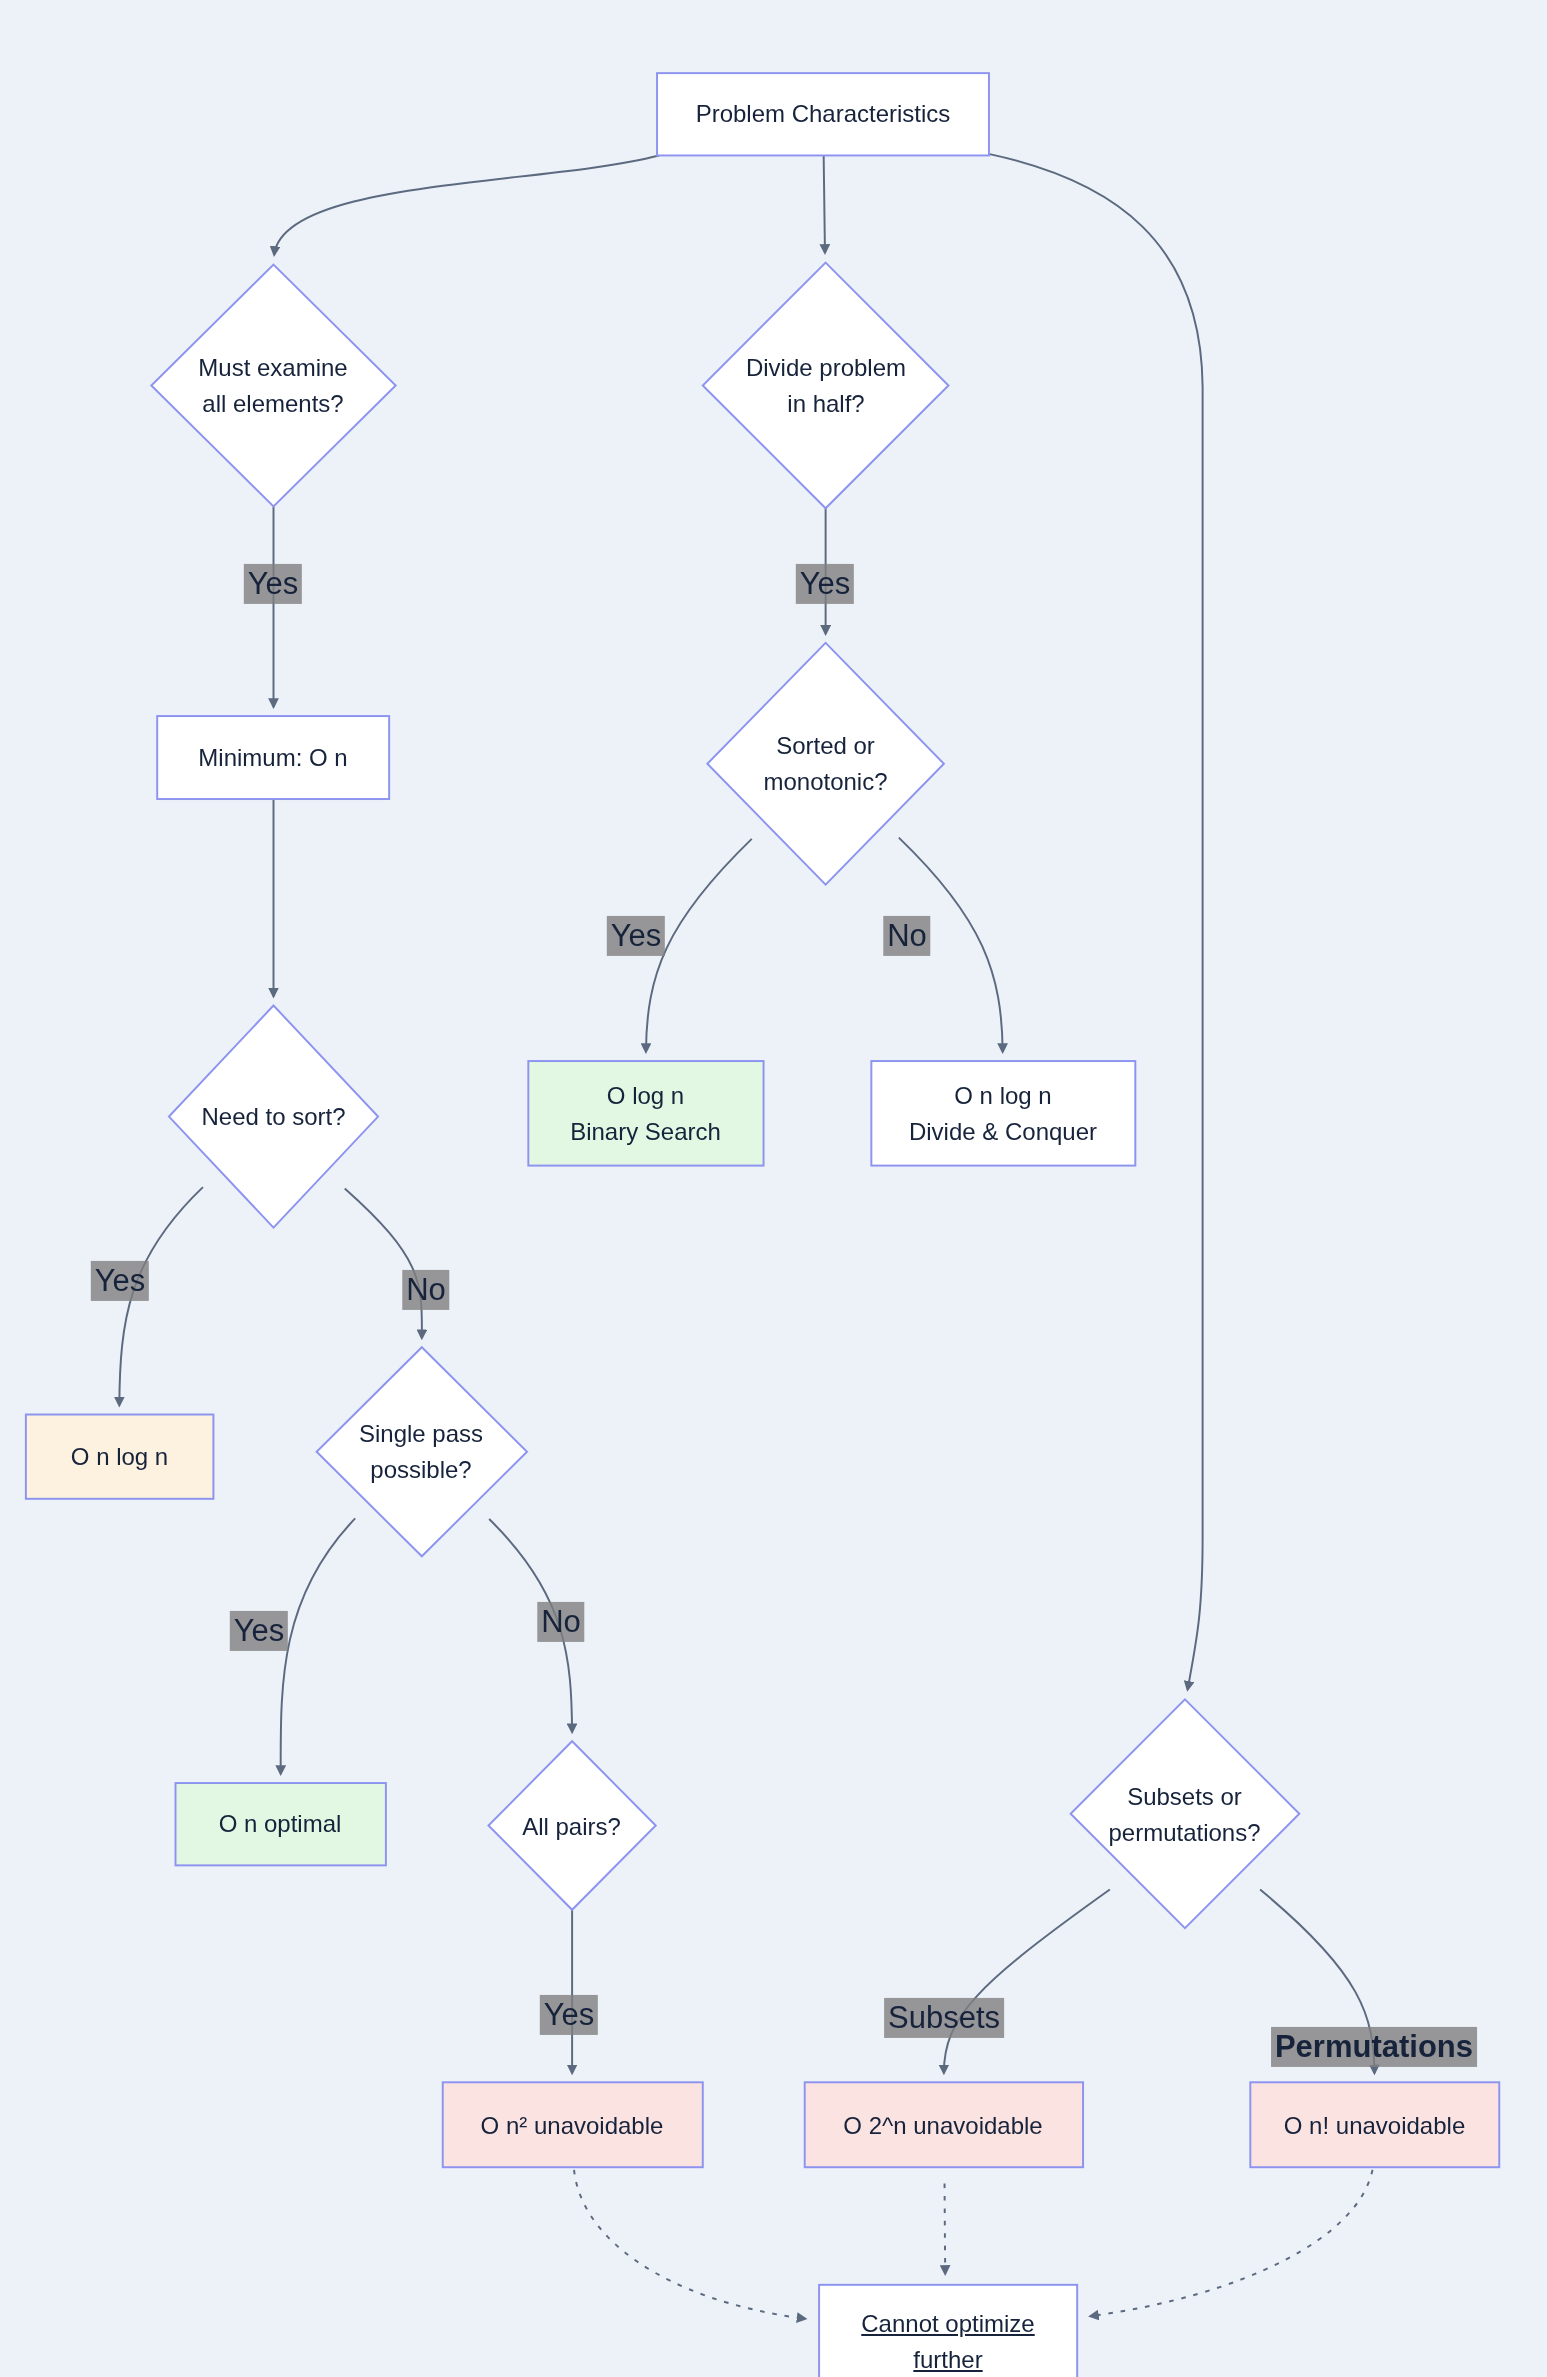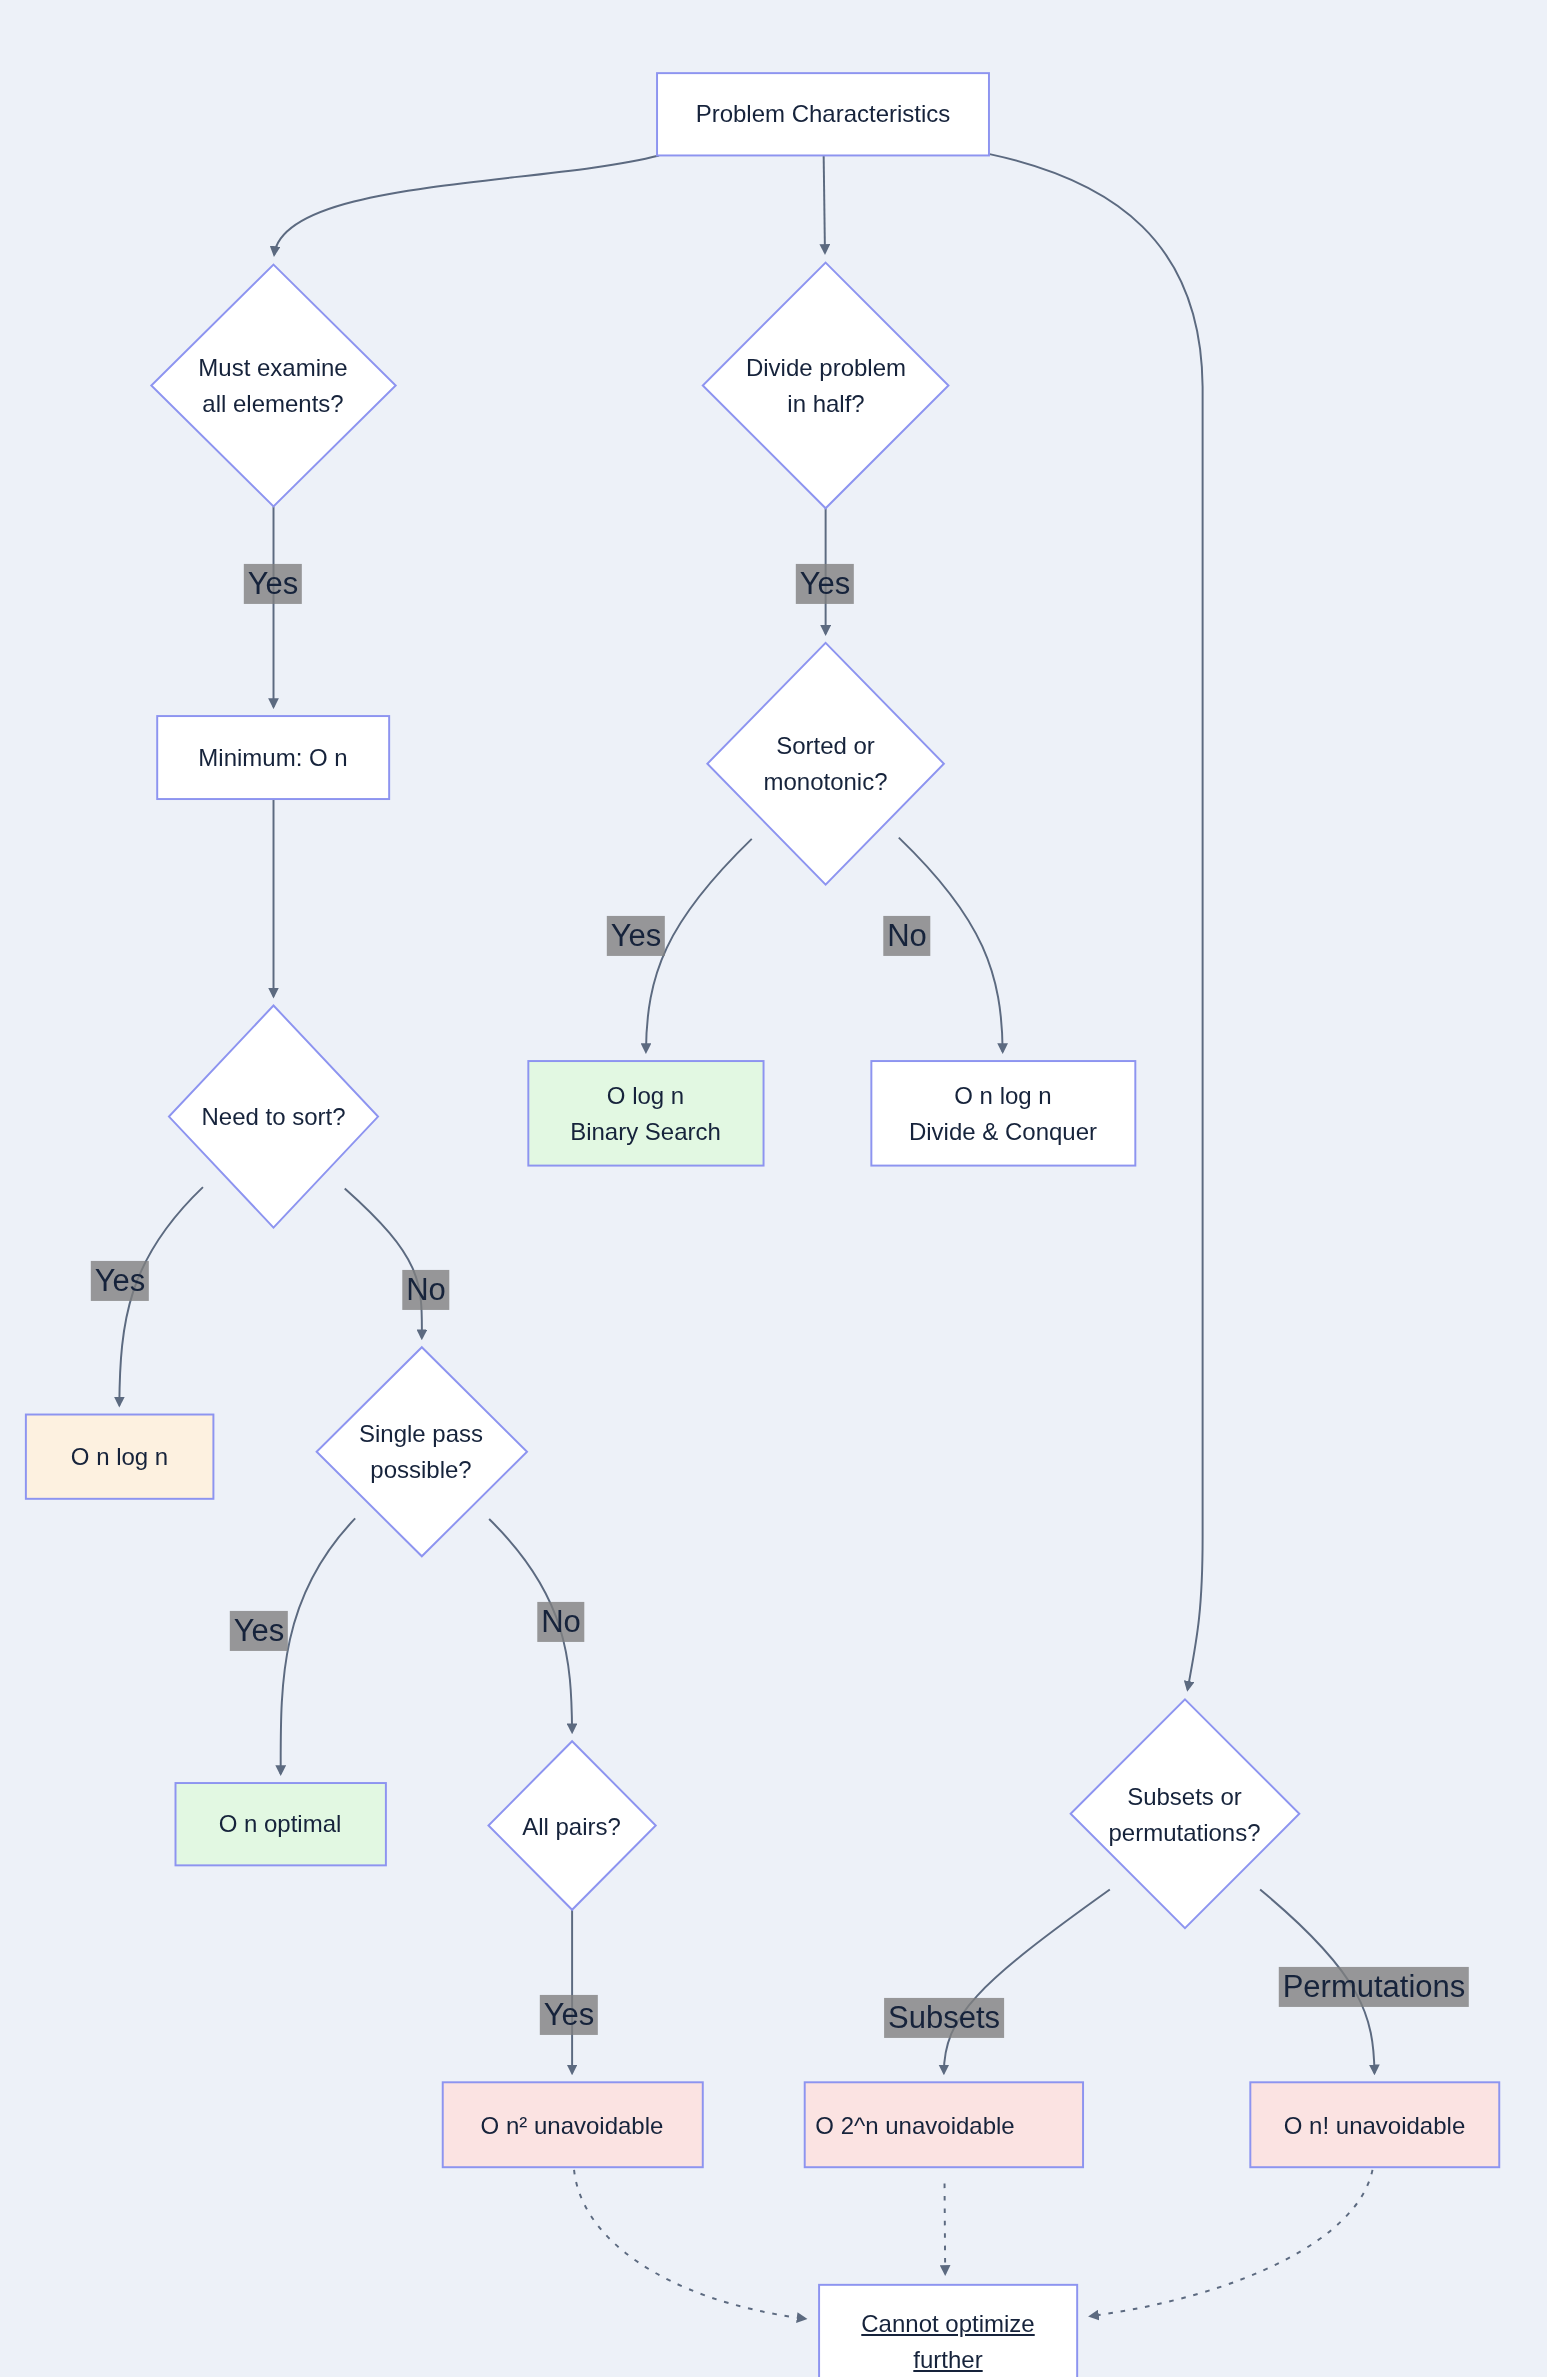--- a/index.html
+++ b/index.html
@@ -91,32 +91,32 @@
 Divide &amp; Conquer</div>
     <div class="node-label" style="left:169px;top:959px;width:209px;height:222px;">Need to sort?</div>
     <div class="node-label" style="left:25.5px;top:1368px;width:188px;height:84px;">O n log n</div>
     <div class="node-label" style="left:316px;top:1300px;width:210px;height:209px;">Single pass
 possible?</div>
     <div class="node-label" style="left:175px;top:1736px;width:210px;height:82px;">O n optimal</div>
     <div class="node-label" style="left:488px;top:1695px;width:167px;height:169px;">All pairs?</div>
     <div class="node-label" style="left:1070px;top:1653px;width:229px;height:229px;">Subsets or
 permutations?</div>
     <div class="node-label" style="left:442px;top:2036px;width:260px;height:85px;">O n² unavoidable</div>
-    <div class="node-label" style="left:776px;top:2036px;width:278px;height:85px;">O 2^n unavoidable</div>
+    <div class="node-label" style="left:804px;top:2036px;width:278px;height:85px;">O 2^n unavoidable</div>
     <div class="node-label" style="left:1250px;top:2036px;width:249px;height:85px;">O n! unavoidable</div>
     <div class="node-label" style="left:819px;top:2238px;width:258px;height:113px;text-decoration:underline;">Cannot optimize
 further</div>
 
     <div class="edge-label" style="left:273px;top:537px;">Yes</div>
     <div class="edge-label" style="left:825px;top:537px;">Yes</div>
     <div class="edge-label" style="left:636px;top:889px;">Yes</div>
     <div class="edge-label" style="left:907px;top:889px;">No</div>
     <div class="edge-label" style="left:120px;top:1234px;">Yes</div>
     <div class="edge-label" style="left:426px;top:1243px;">No</div>
     <div class="edge-label" style="left:259px;top:1584px;">Yes</div>
     <div class="edge-label" style="left:561px;top:1575px;">No</div>
     <div class="edge-label" style="left:569px;top:1968px;">Yes</div>
     <div class="edge-label" style="left:944px;top:1971px;">Subsets</div>
-    <div class="edge-label" style="left:1374px;top:1940px;">Permutations</div>
+    <div class="edge-label" style="left:1374px;top:2000px;font-weight:bold;">Permutations</div>
   </div>
 
 </div>
 
 
 </body></html>

